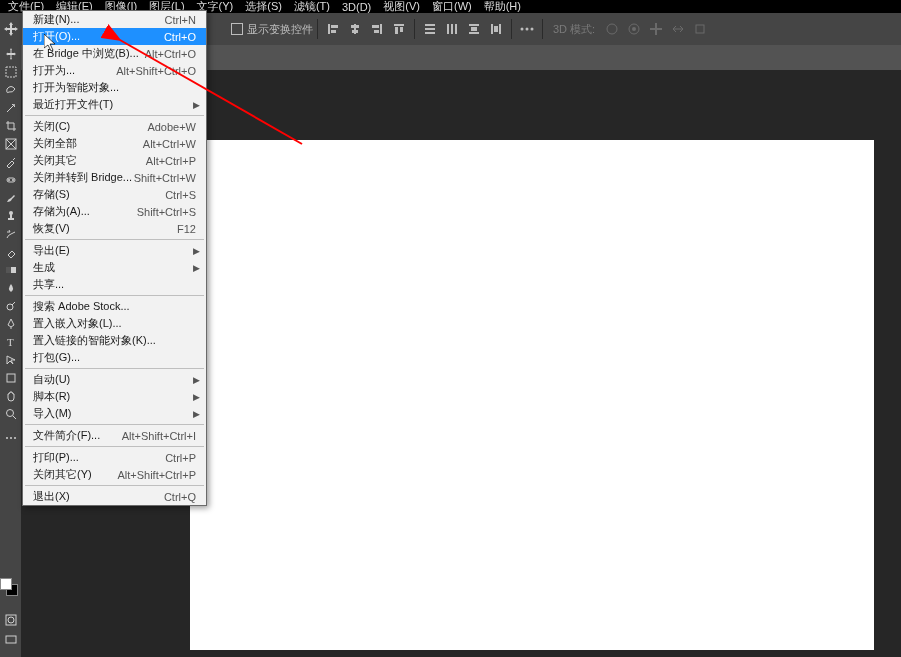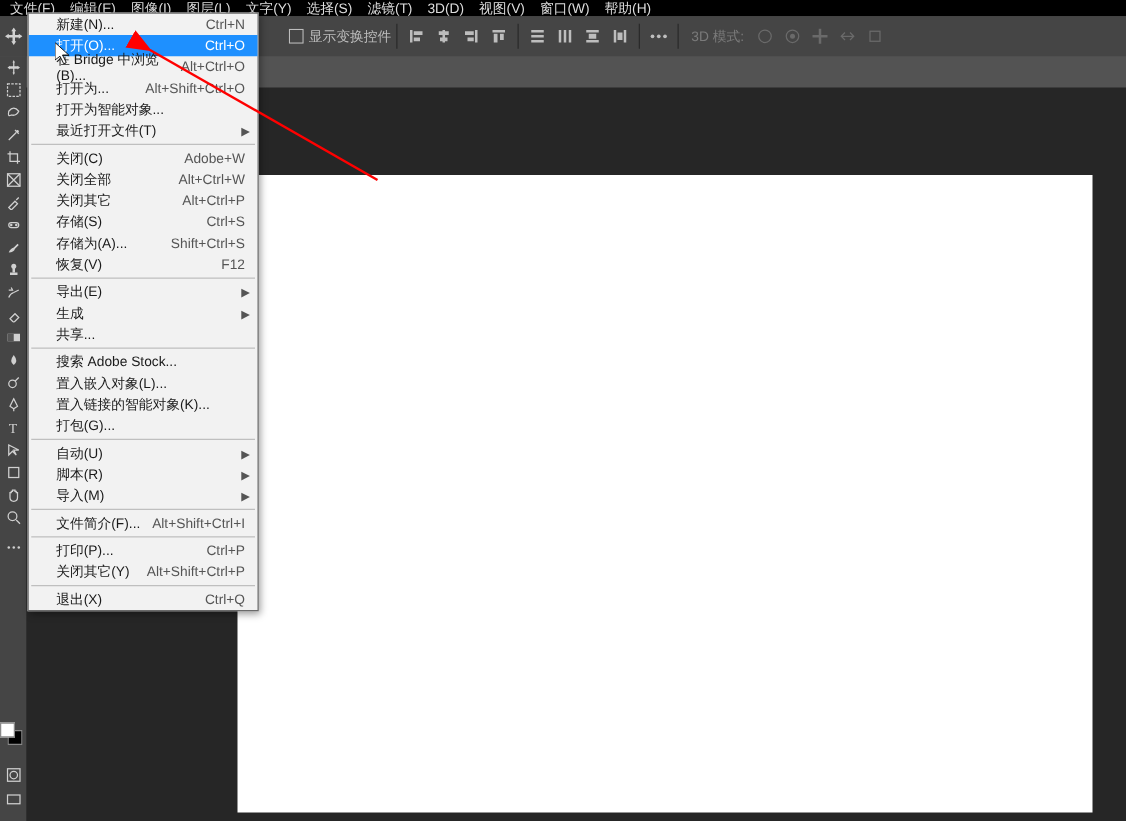--- a/index.html
+++ b/index.html
@@ -11,21 +11,21 @@
   .toolbar .icon{width:22px;}
   .leftbar{position:absolute;left:0;top:45px;width:21px;height:612px;background:#454545;}
   .leftbar .tool{width:21px;height:18px;display:flex;align-items:center;justify-content:center;color:#d0d0d0;font-size:12px;}
   .leftbar .sw{position:absolute;left:0;bottom:58px;width:21px;height:21px;}
   .leftbar .sw .bg{position:absolute;left:6px;top:6px;width:10px;height:10px;background:#000;border:1px solid #888;}
   .leftbar .sw .fg{position:absolute;left:0;top:0;width:10px;height:10px;background:#fff;border:1px solid #888;}
   .canvaswrap{position:absolute;left:21px;top:70px;right:0;bottom:0;background:#262626;overflow:hidden;}
   .canvas{position:absolute;left:169px;top:70px;width:684px;height:510px;background:#fff;}
   .dropdown{position:absolute;left:22px;top:10px;width:183px;background:#f2f2f2;color:#1a1a1a;border:1px solid #6a6a6a;box-shadow:2px 2px 6px rgba(0,0,0,.4);}
   .dropdown .row{display:flex;align-items:center;height:17px;padding:0 10px;font-size:11px;position:relative;}
-  .dropdown .row .lbl{flex:1;margin-left:12px;}
+  .dropdown .row .lbl{flex:1;}
   .dropdown .row .sc{color:#555;}
   .dropdown .row.sub::after{content:"▶";font-size:9px;color:#555;position:absolute;right:6px;}
   .dropdown .hr{height:1px;background:#bfbfbf;margin:2px 2px;}
   .dropdown .hl{background:#1e90ff;color:#fff;justify-content:flex-end;}
   .dropdown .hl .sc{color:#fff;margin-left:32px;}
   .arrow{position:absolute;pointer-events:none;}
   .cursor{position:absolute;left:44px;top:34px;pointer-events:none;}
 </style>
 </head>
 <body>
@@ -328,20 +328,24 @@
     </div>
     <div class="row">
       <span class="lbl">关闭全部</span>
       <span class="sc">Alt+Ctrl+W</span>
     </div>
     <div class="row">
       <span class="lbl">关闭其它</span>
       <span class="sc">Alt+Ctrl+P</span>
     </div>
     <div class="row">
+      <span class="lbl">关闭并转到 Bridge...</span>
+      <span class="sc">Shift+Ctrl+W</span>
+    </div>
+    <div class="row">
       <span class="lbl">存储(S)</span>
       <span class="sc">Ctrl+S</span>
     </div>
     <div class="row">
       <span class="lbl">存储为(A)...</span>
       <span class="sc">Shift+Ctrl+S</span>
     </div>
     <div class="row">
       <span class="lbl">恢复(V)</span>
       <span class="sc">F12</span>

